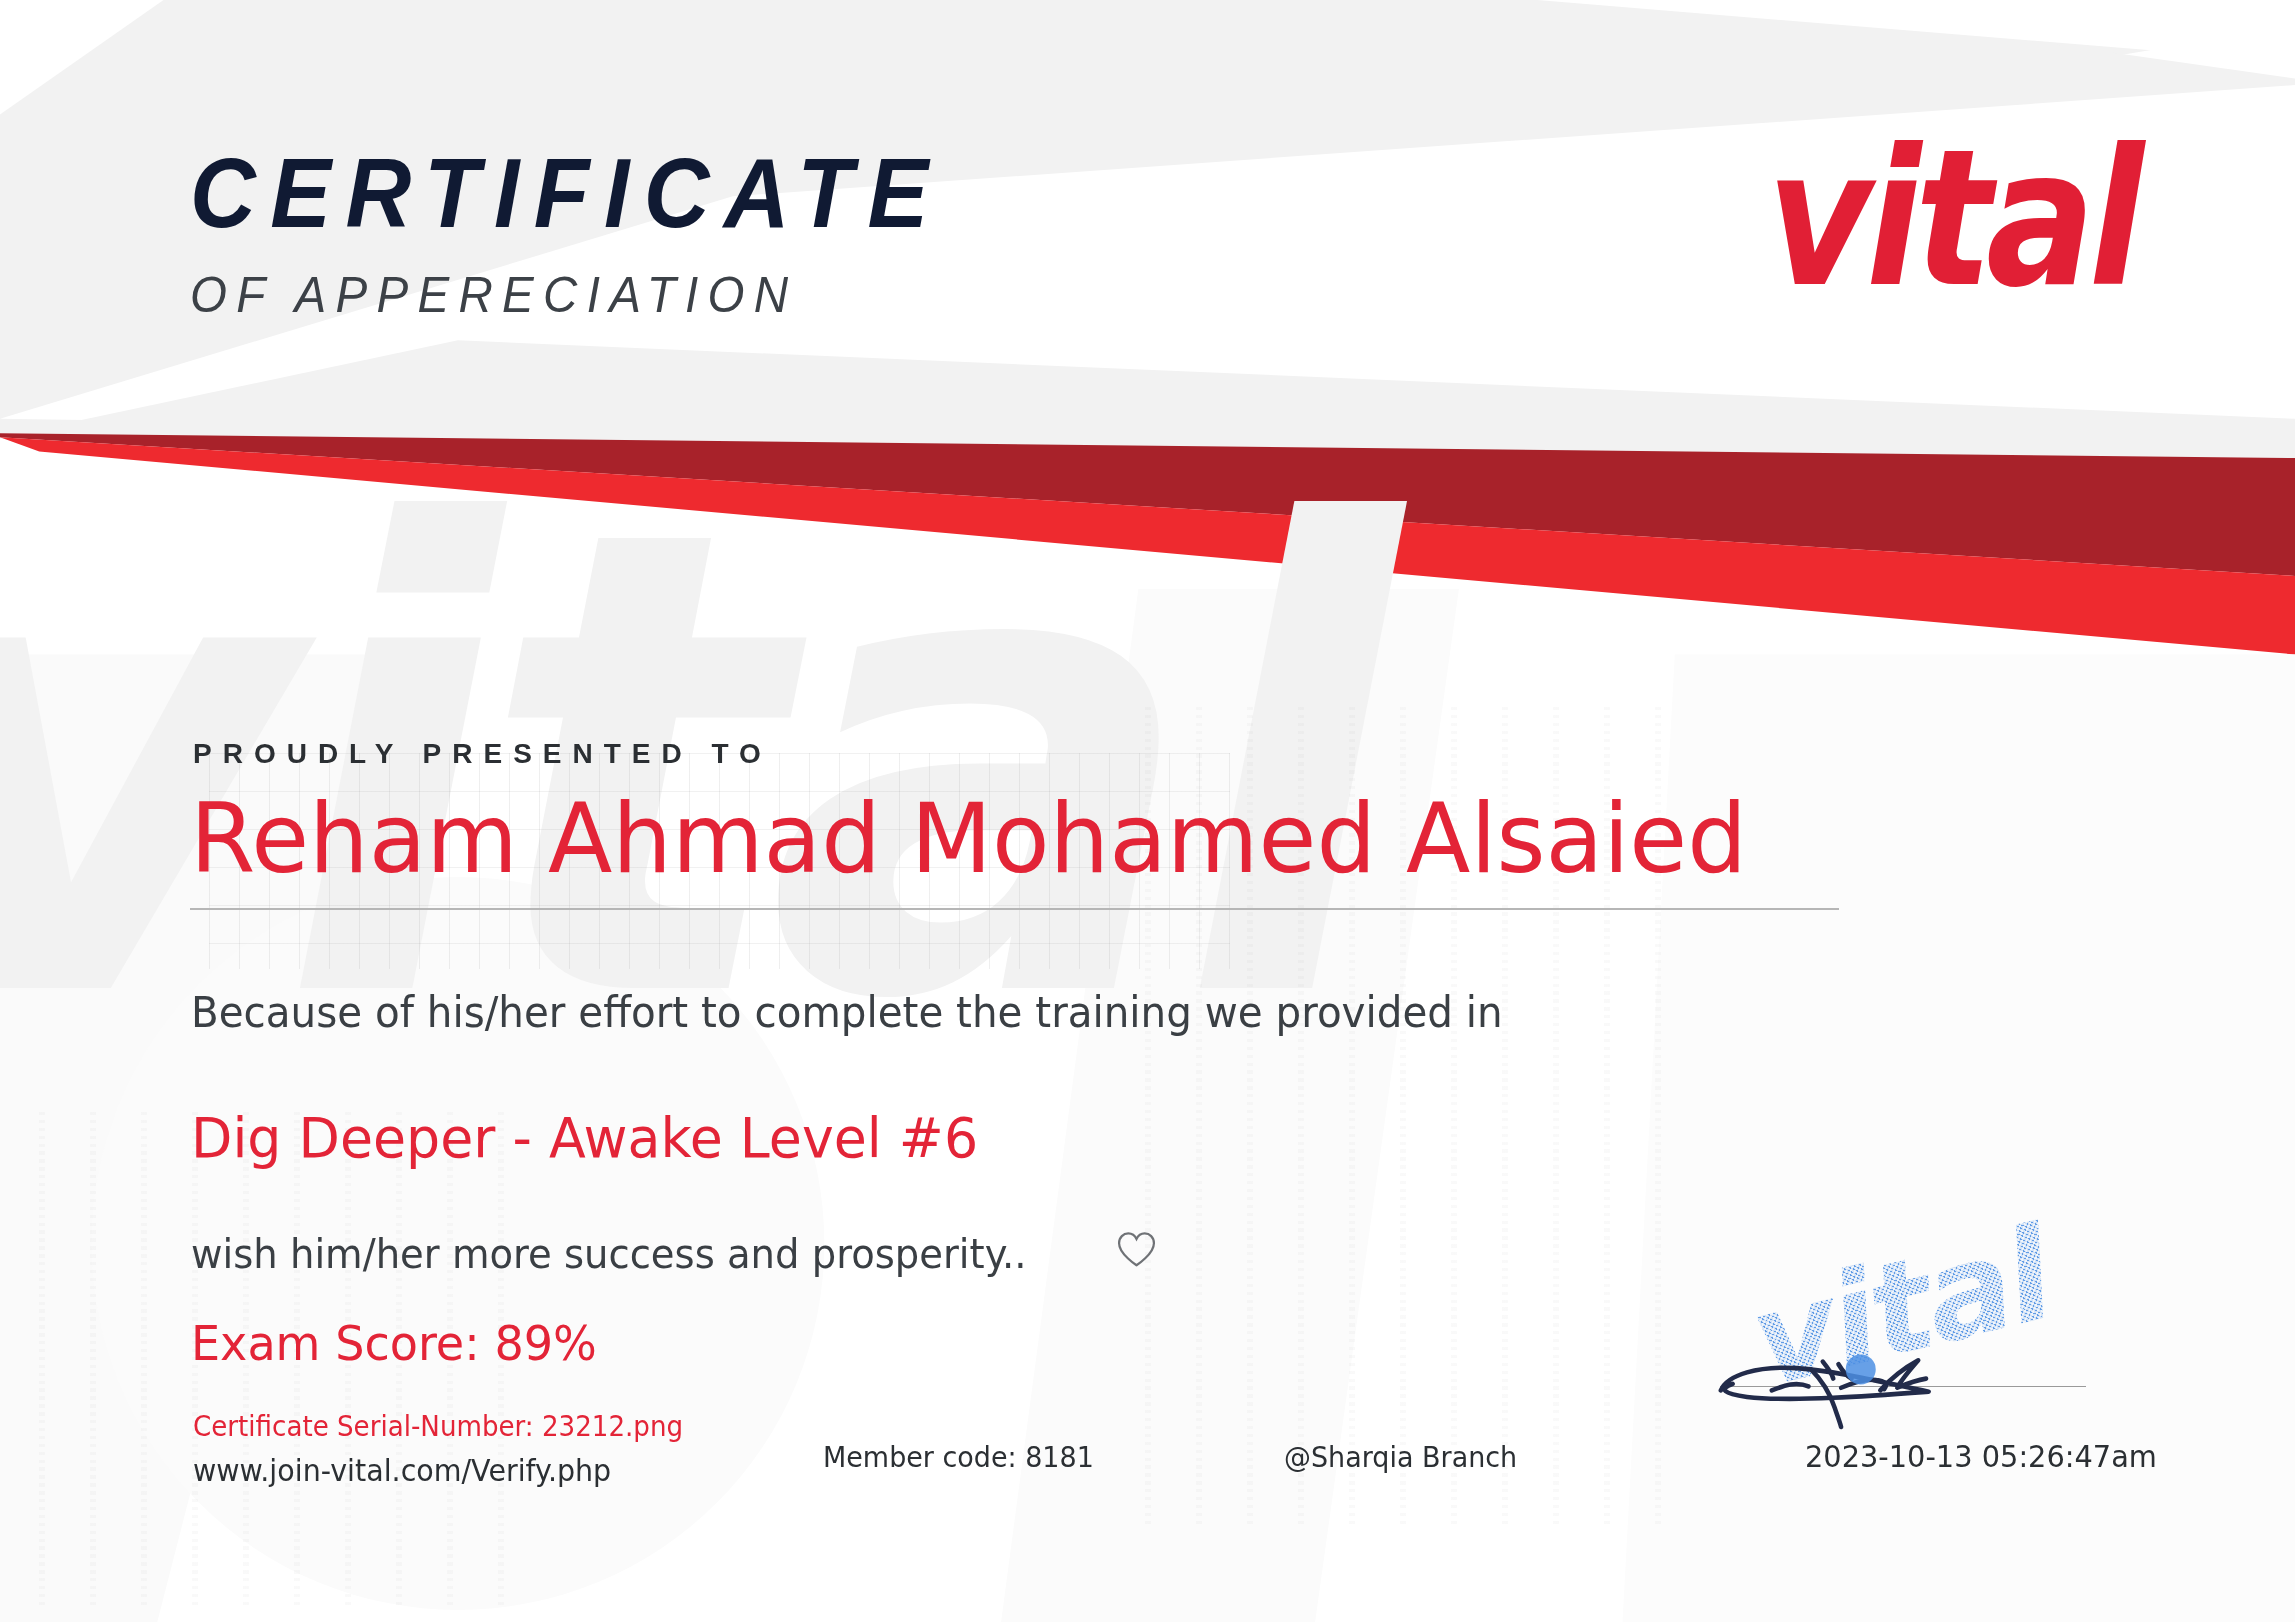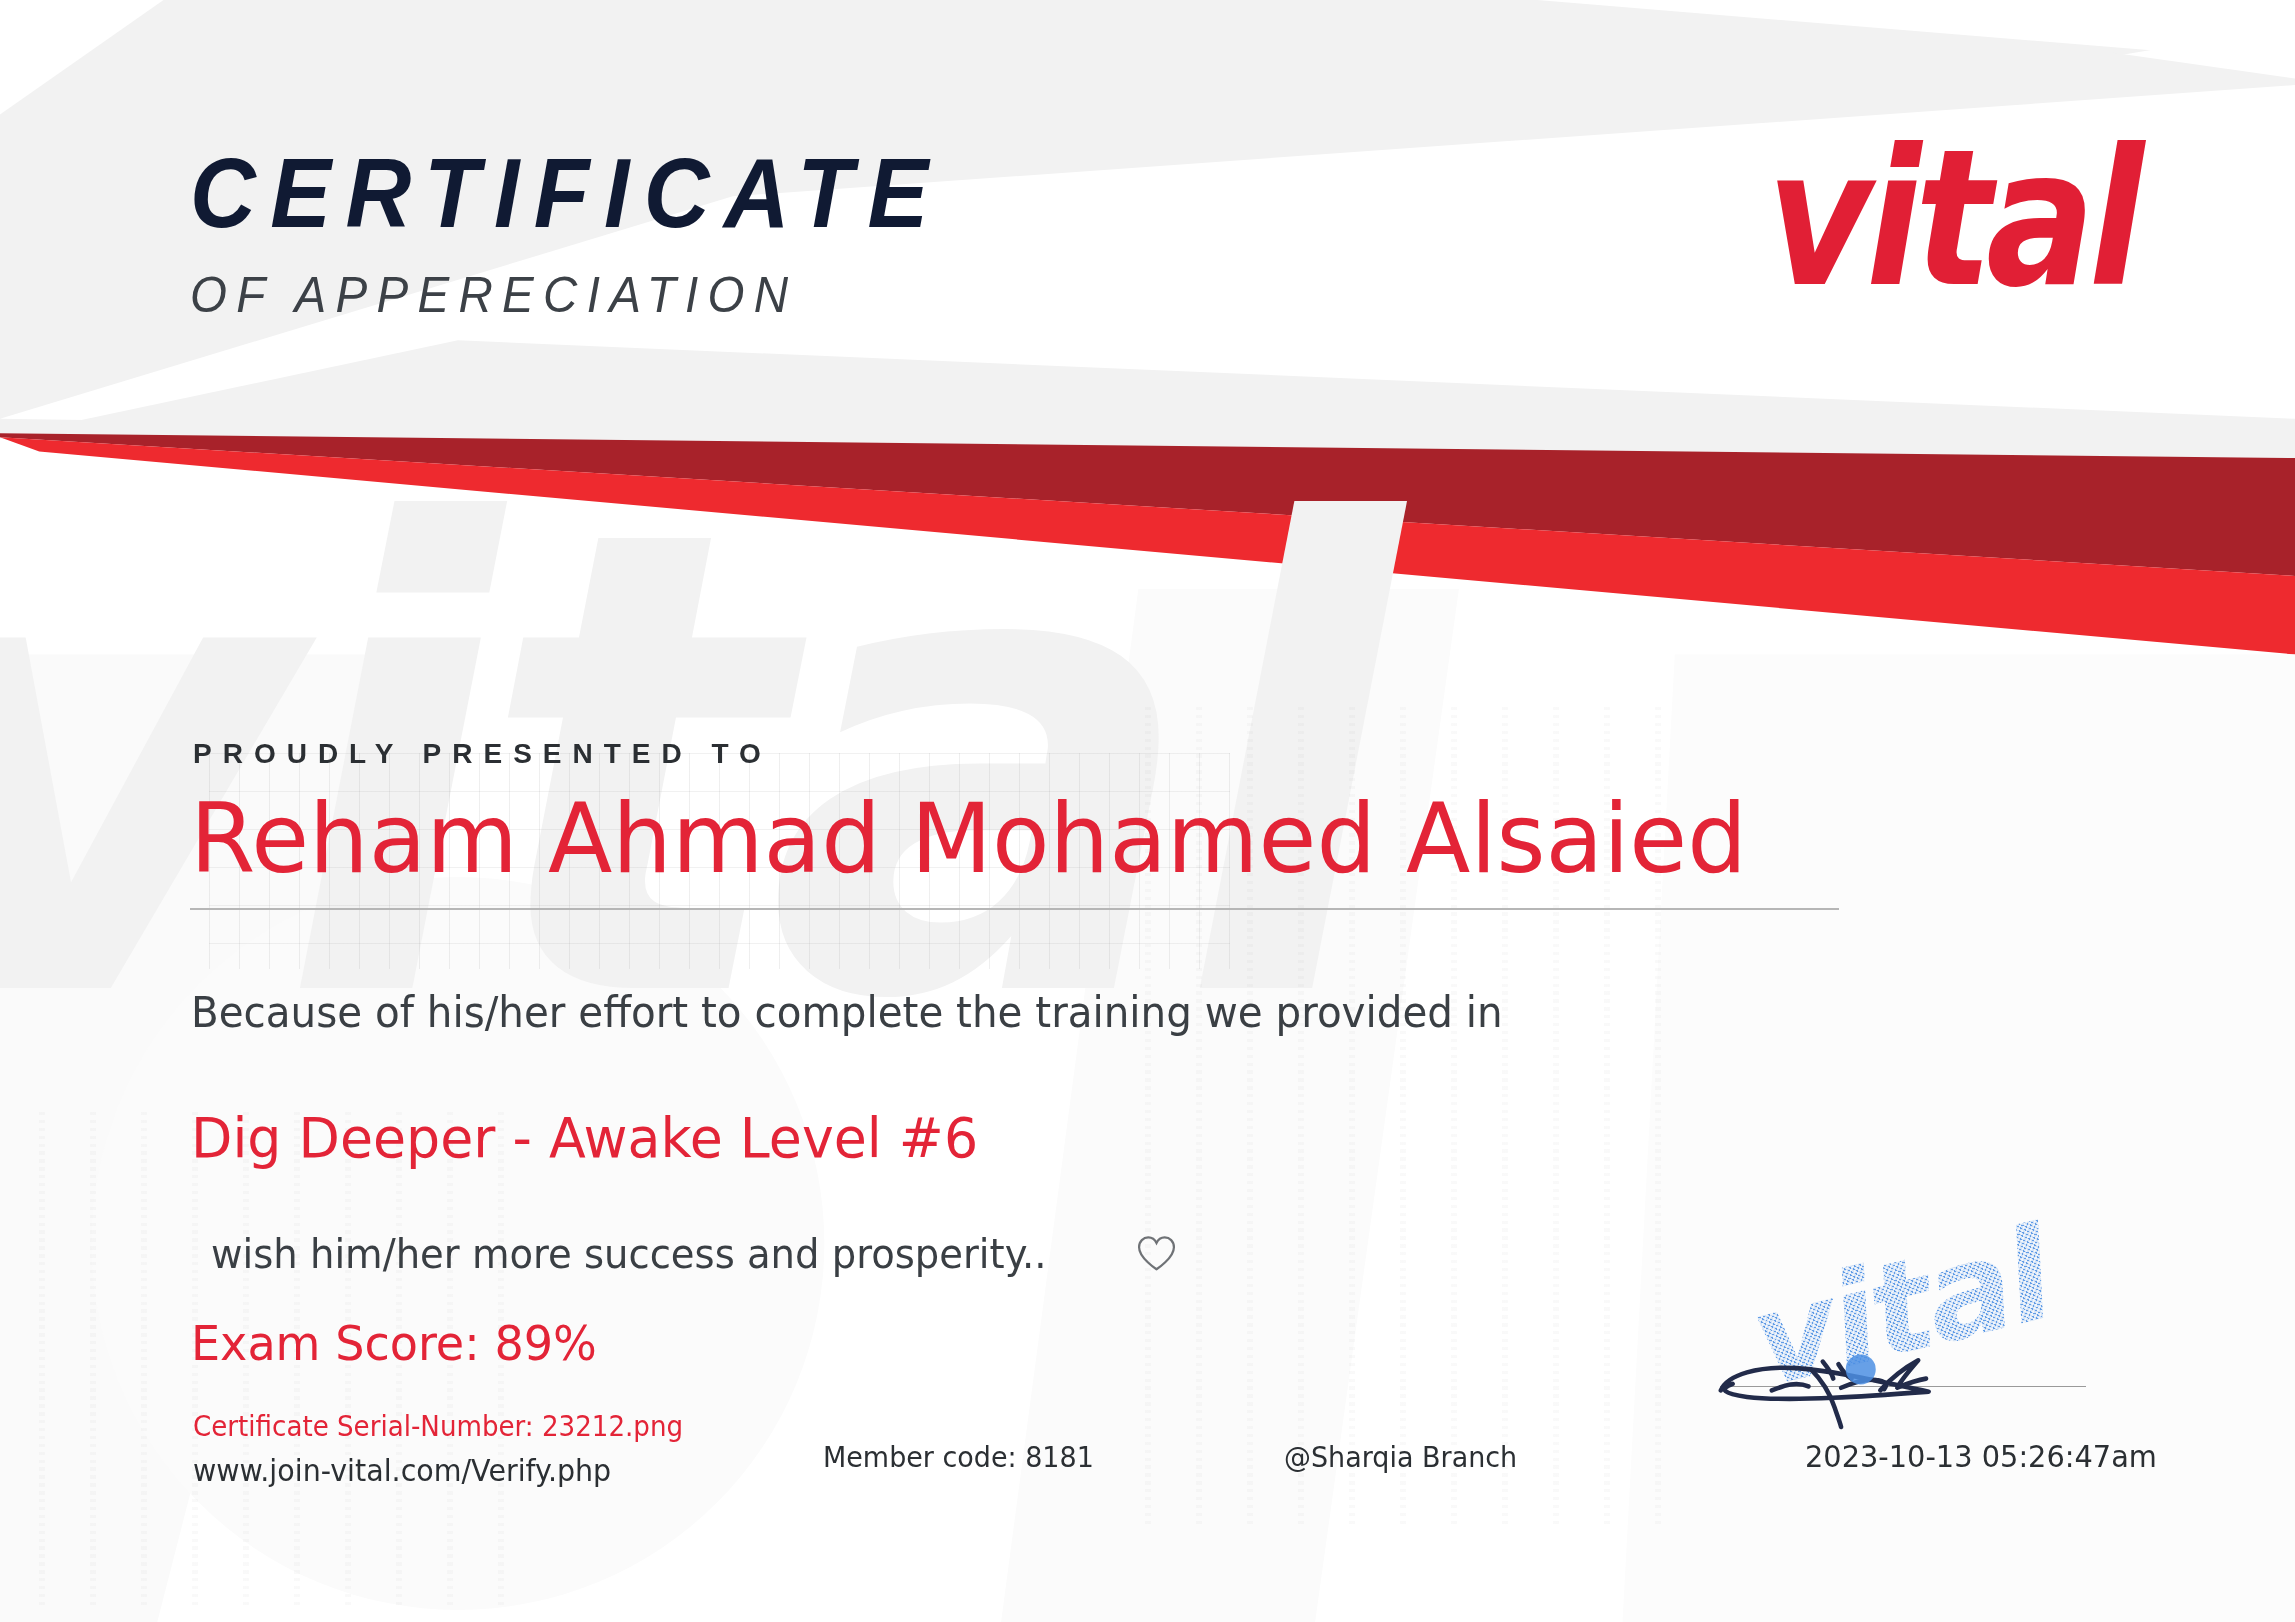--- a/index.html
+++ b/index.html
@@ -202,24 +202,23 @@
     color: #E32437;
     white-space: nowrap;
     transform: scaleX(0.96);
     transform-origin: left top;
   }
   .wish-row {
     position: absolute;
     left: 191px;
     top: 1230px;
     display: flex;
-    align-items: center;
+    align-items: flex-start;
     gap: 36px;
     white-space: nowrap;
-    margin-left: 20px;
   }
   .wish-text {
     font-family: "DejaVu Sans", sans-serif;
     font-weight: normal;
     font-size: 41px;
     color: #3a3f44;
     transform: scaleX(0.94);
     transform-origin: left center;
   }
   .heart-icon { display: block; }

